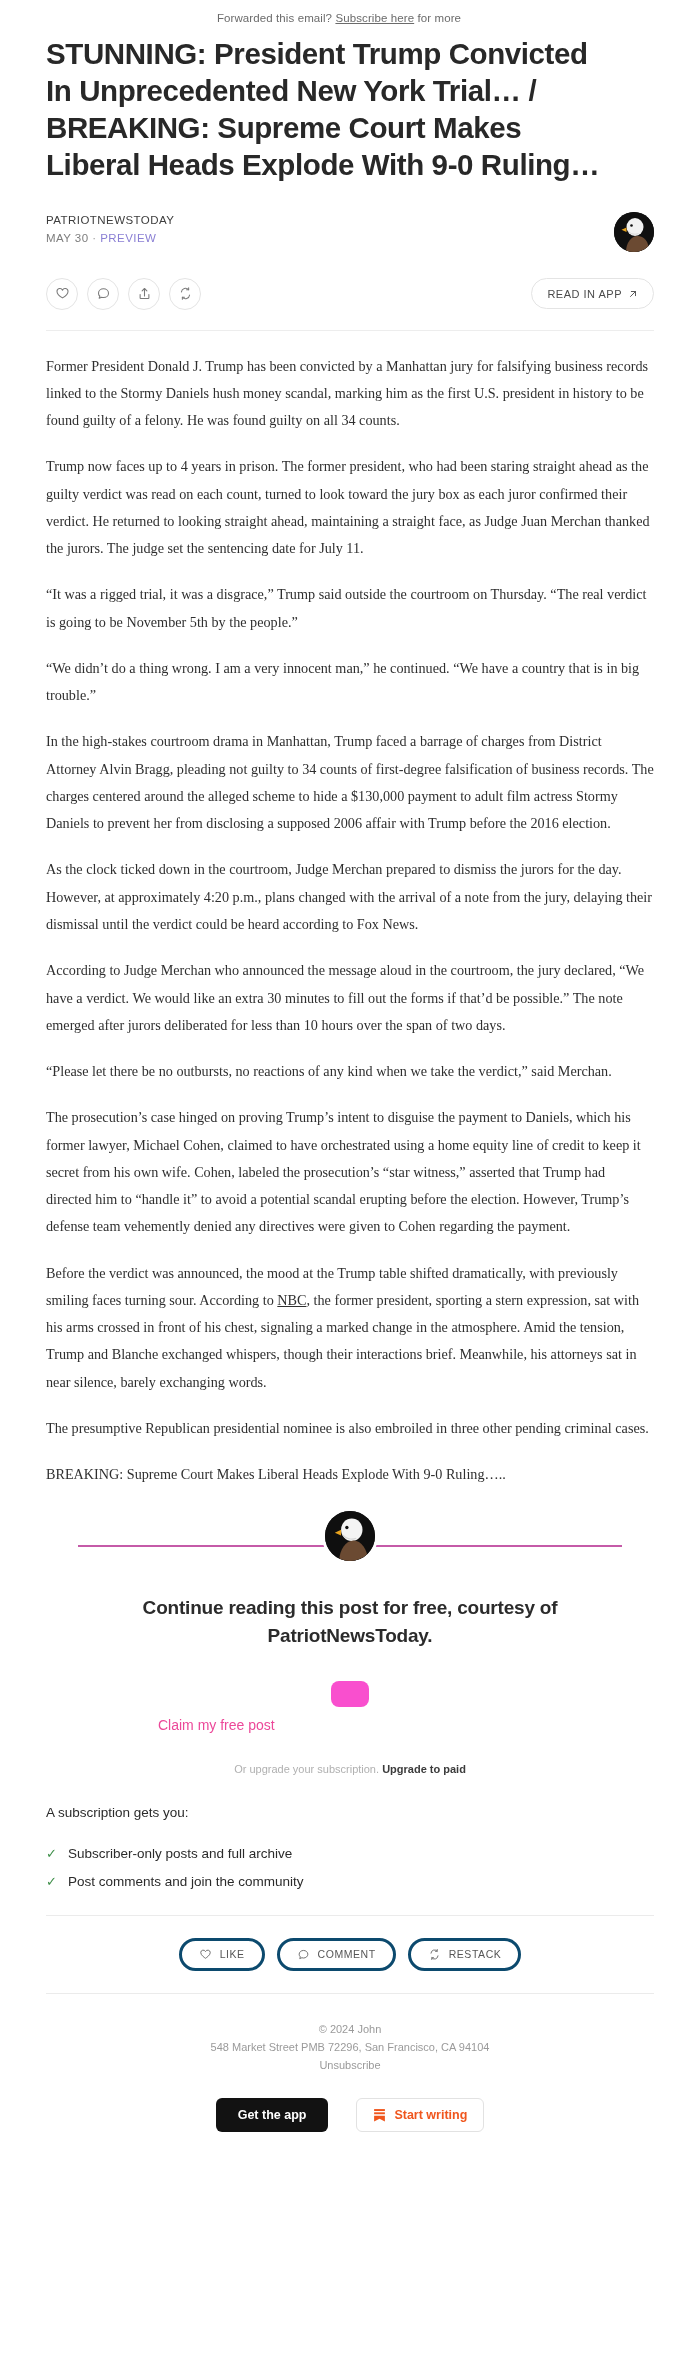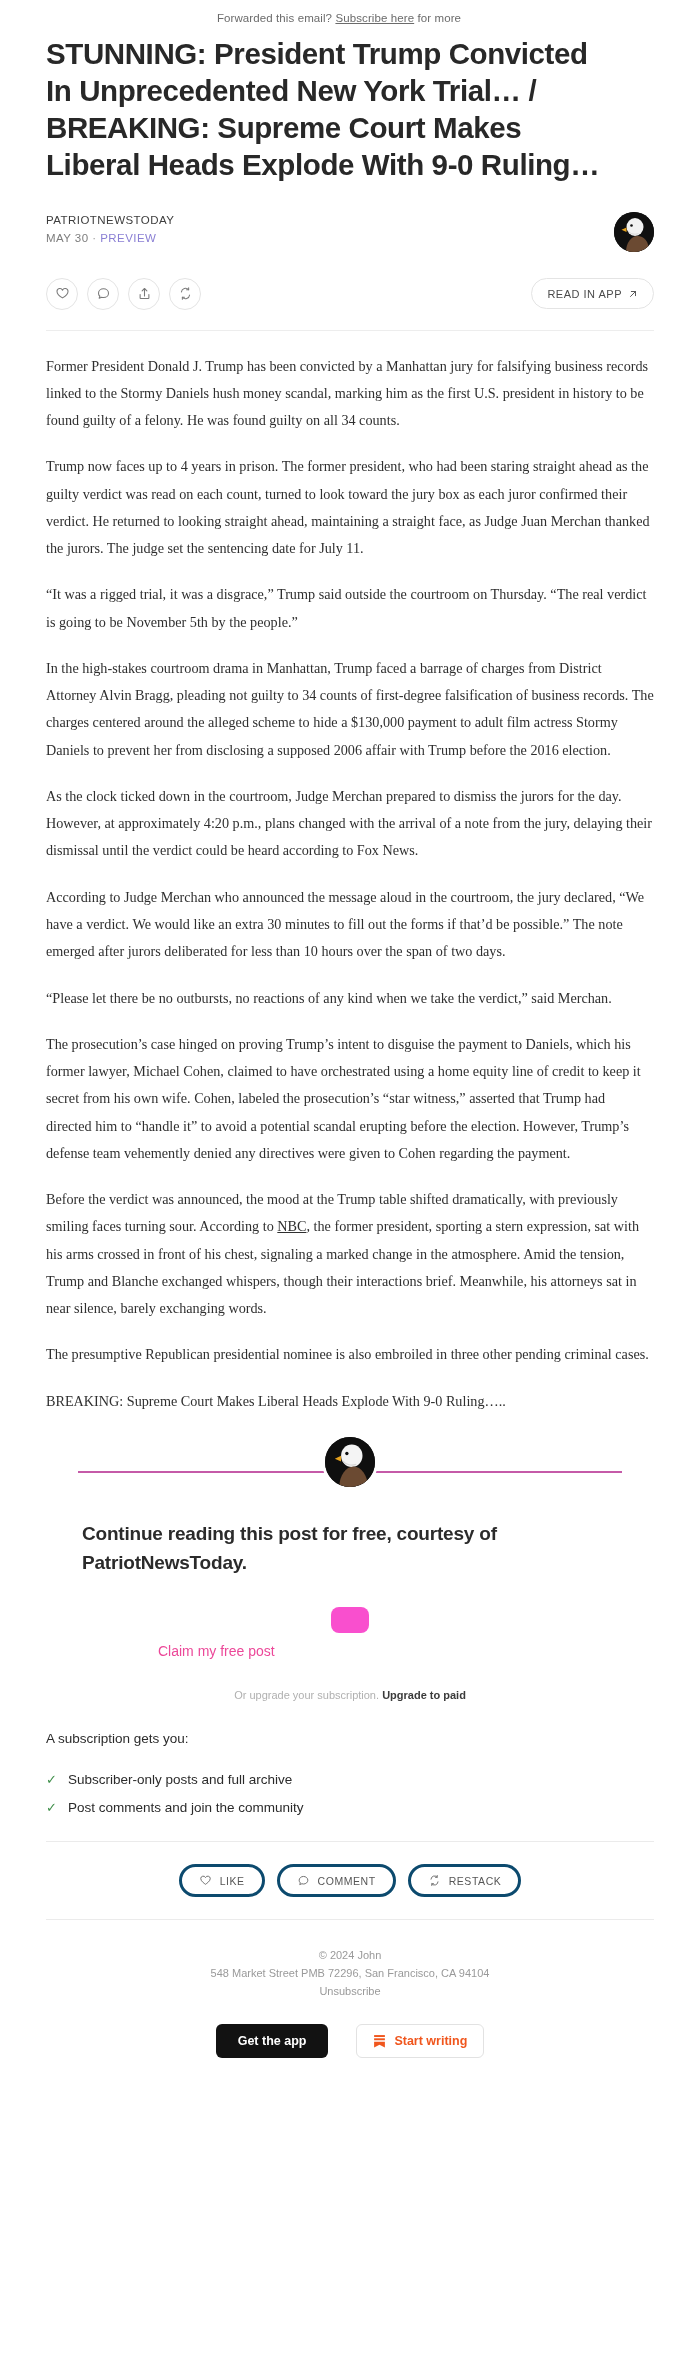--- a/index.html
+++ b/index.html
@@ -151,21 +151,21 @@
     width: 56px; height: 56px;
     border-radius: 50%;
     overflow: hidden;
     background: #0f0f0f;
     border: 3px solid #fff;
   }
   .paywall-divider .pw-avatar svg { display: block; width: 100%; height: 100%; }
 
   .paywall-heading {
     margin-top: 12px;
-    text-align: left;
+    text-align: center;
     font-size: 19px;
     line-height: 1.5;
     font-weight: 700;
     color: #2b2b2b;
     letter-spacing: -.2px;
     padding: 0 36px;
   }
 
   .cta-zone {
     position: relative;
@@ -361,20 +361,21 @@
         </svg>
       </div>
     </div>
 
     <hr class="hr-light">
 
     <div class="body-copy">
       <p>Former President Donald J. Trump has been convicted by a Manhattan jury for falsifying business records linked to the Stormy Daniels hush money scandal, marking him as the first U.S. president in history to be found guilty of a felony. He was found guilty on all 34 counts.</p>
       <p>Trump now faces up to 4 years in prison. The former president, who had been staring straight ahead as the guilty verdict was read on each count, turned to look toward the jury box as each juror confirmed their verdict. He returned to looking straight ahead, maintaining a straight face, as Judge Juan Merchan thanked the jurors. The judge set the sentencing date for July 11.</p>
       <p>“It was a rigged trial, it was a disgrace,” Trump said outside the courtroom on Thursday. “The real verdict is going to be November 5th by the people.”</p>
+      <p>“We didn’t do a thing wrong. I am a very innocent man,” he continued. “We have a country that is in big trouble.”</p>
       <p>In the high-stakes courtroom drama in Manhattan, Trump faced a barrage of charges from District Attorney Alvin Bragg, pleading not guilty to 34 counts of first-degree falsification of business records. The charges centered around the alleged scheme to hide a $130,000 payment to adult film actress Stormy Daniels to prevent her from disclosing a supposed 2006 affair with Trump before the 2016 election.</p>
       <p>As the clock ticked down in the courtroom, Judge Merchan prepared to dismiss the jurors for the day. However, at approximately 4:20 p.m., plans changed with the arrival of a note from the jury, delaying their dismissal until the verdict could be heard according to Fox News.</p>
       <p>According to Judge Merchan who announced the message aloud in the courtroom, the jury declared, “We have a verdict. We would like an extra 30 minutes to fill out the forms if that’d be possible.” The note emerged after jurors deliberated for less than 10 hours over the span of two days.</p>
       <p>“Please let there be no outbursts, no reactions of any kind when we take the verdict,” said Merchan.</p>
       <p>The prosecution’s case hinged on proving Trump’s intent to disguise the payment to Daniels, which his former lawyer, Michael Cohen, claimed to have orchestrated using a home equity line of credit to keep it secret from his own wife. Cohen, labeled the prosecution’s “star witness,” asserted that Trump had directed him to “handle it” to avoid a potential scandal erupting before the election. However, Trump’s defense team vehemently denied any directives were given to Cohen regarding the payment.</p>
       <p>
         <span>Before the verdict was announced, the mood at the Trump table shifted dramatically, with previously smiling faces turning sour. According to </span><a href="#">NBC</a><span>, the former president, sporting a stern expression, sat with his arms crossed in front of his chest, signaling a marked change in the atmosphere. Amid the tension, Trump and Blanche exchanged whispers, though their interactions brief. Meanwhile, his attorneys sat in near silence, barely exchanging words.</span>
       </p>
       <p>The presumptive Republican presidential nominee is also embroiled in three other pending criminal cases.</p>
       <p>BREAKING: Supreme Court Makes Liberal Heads Explode With 9-0 Ruling…..</p>

